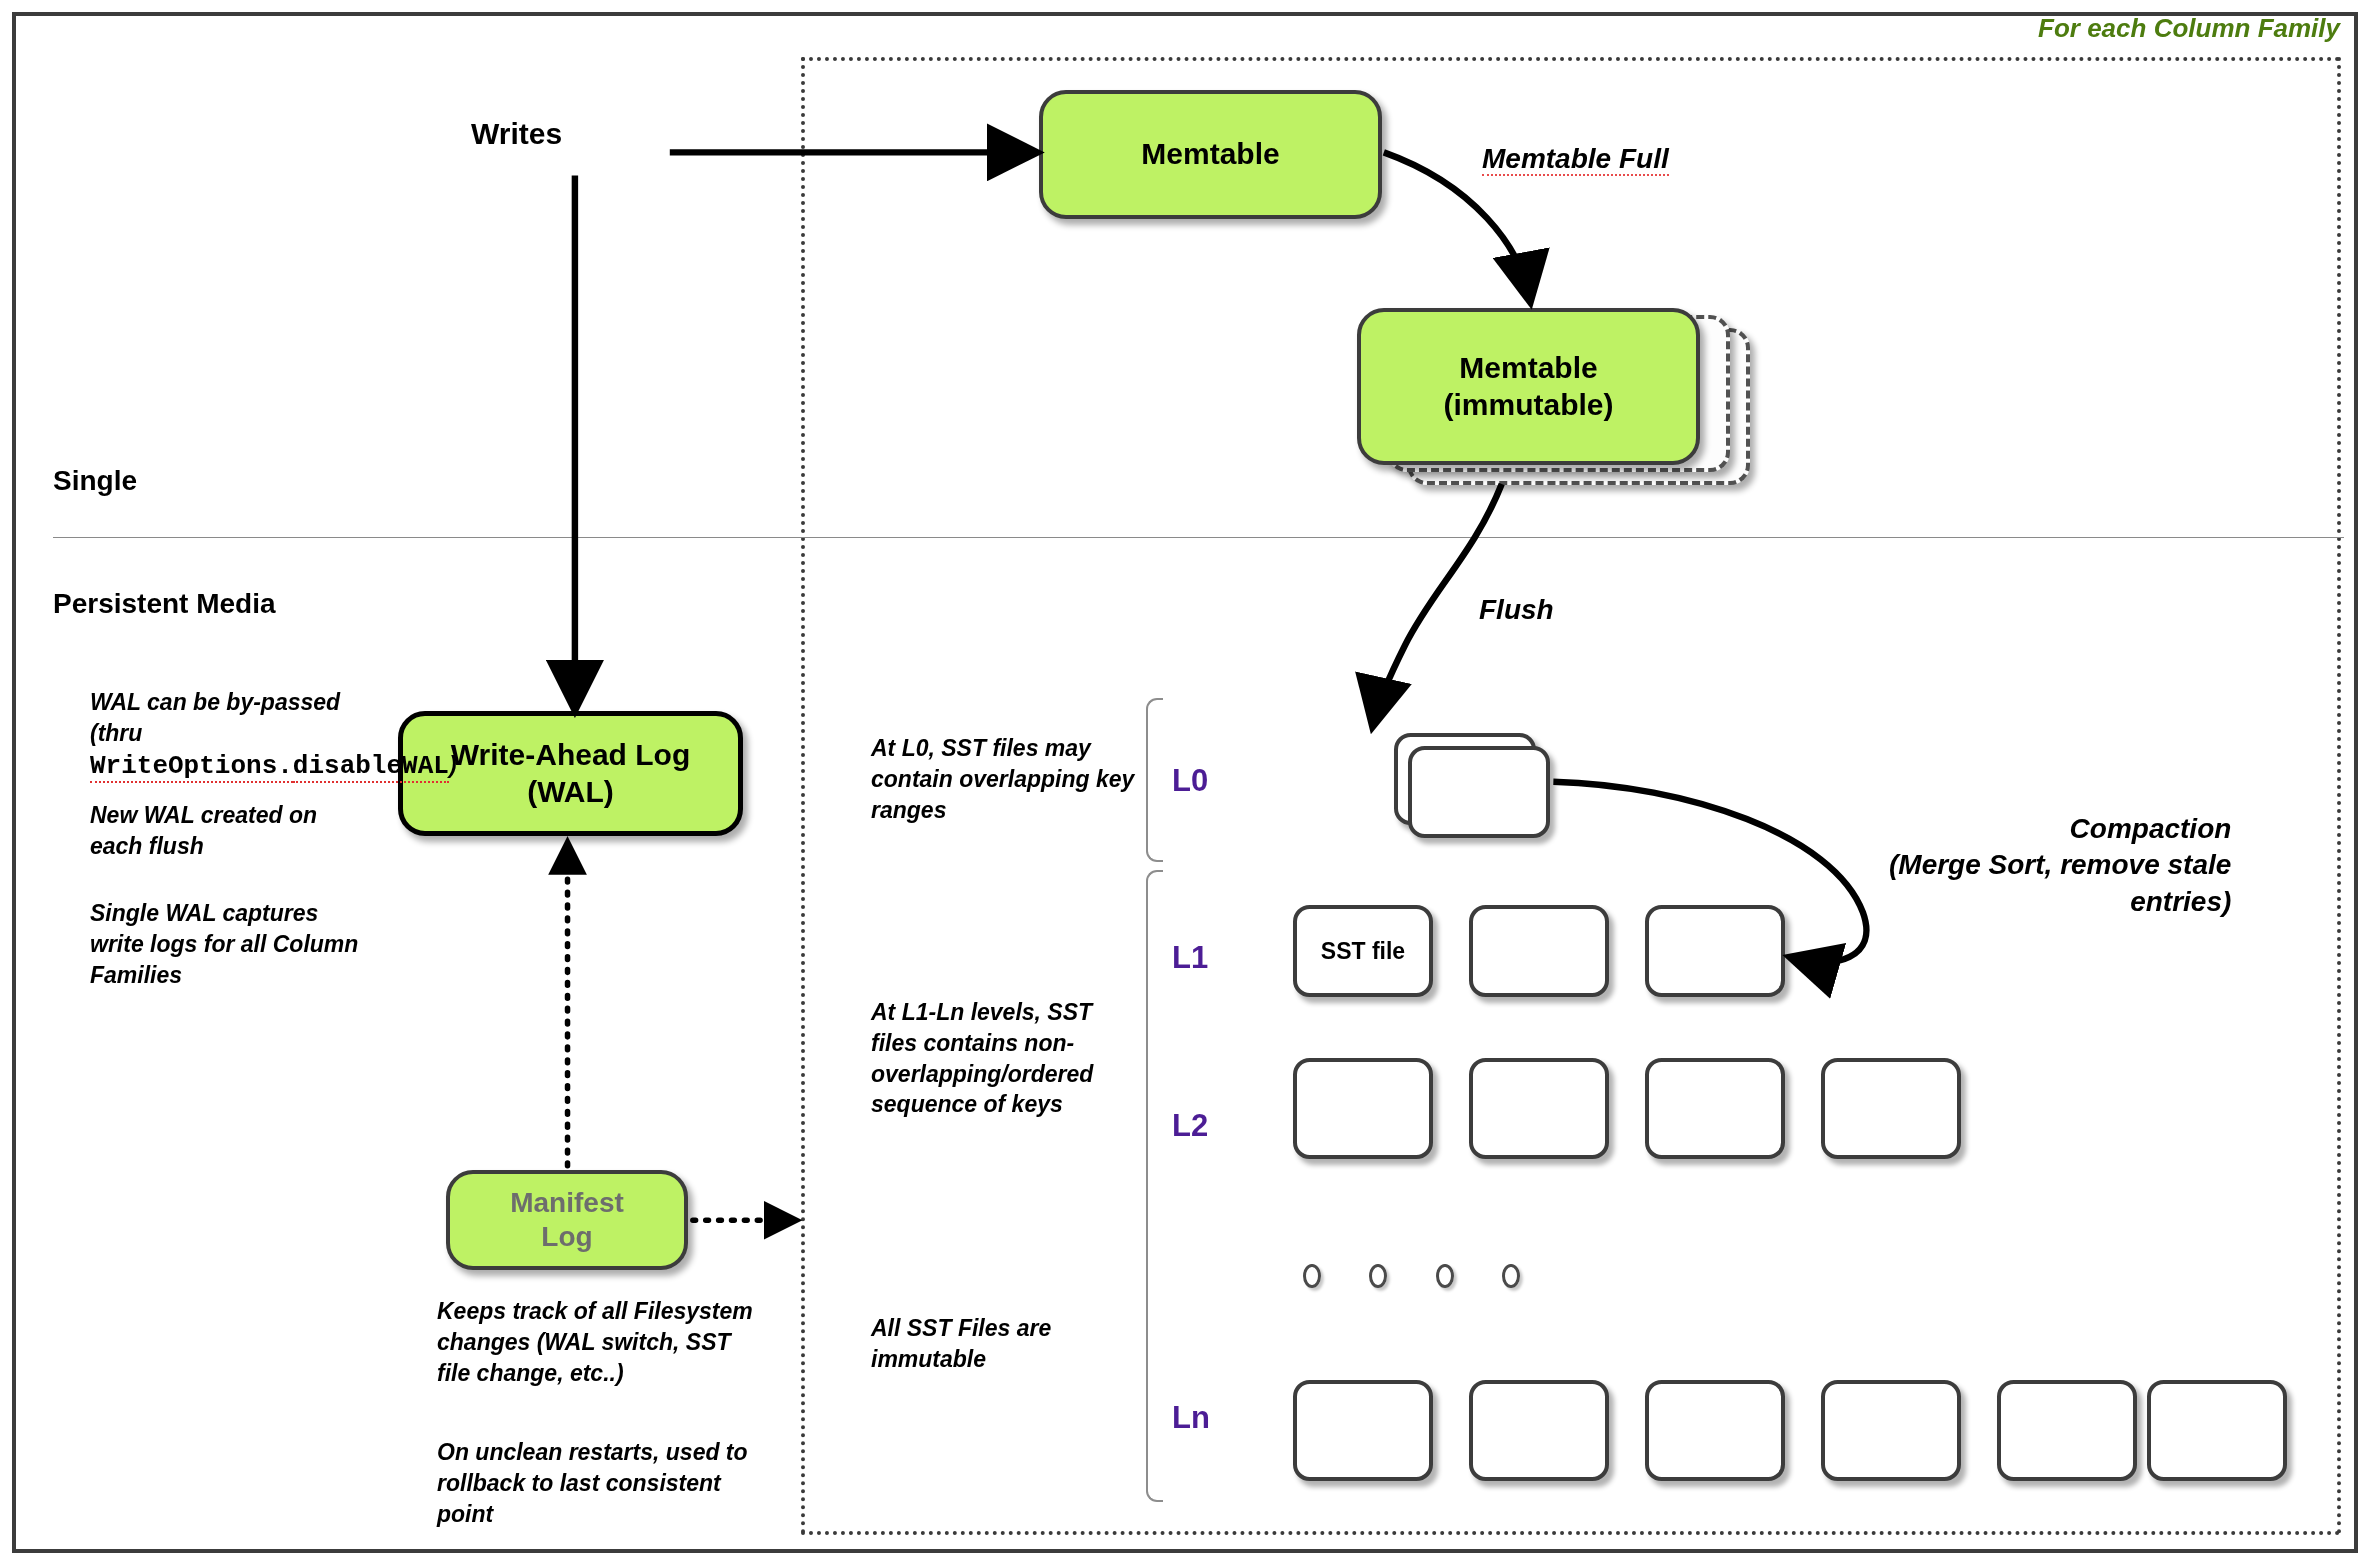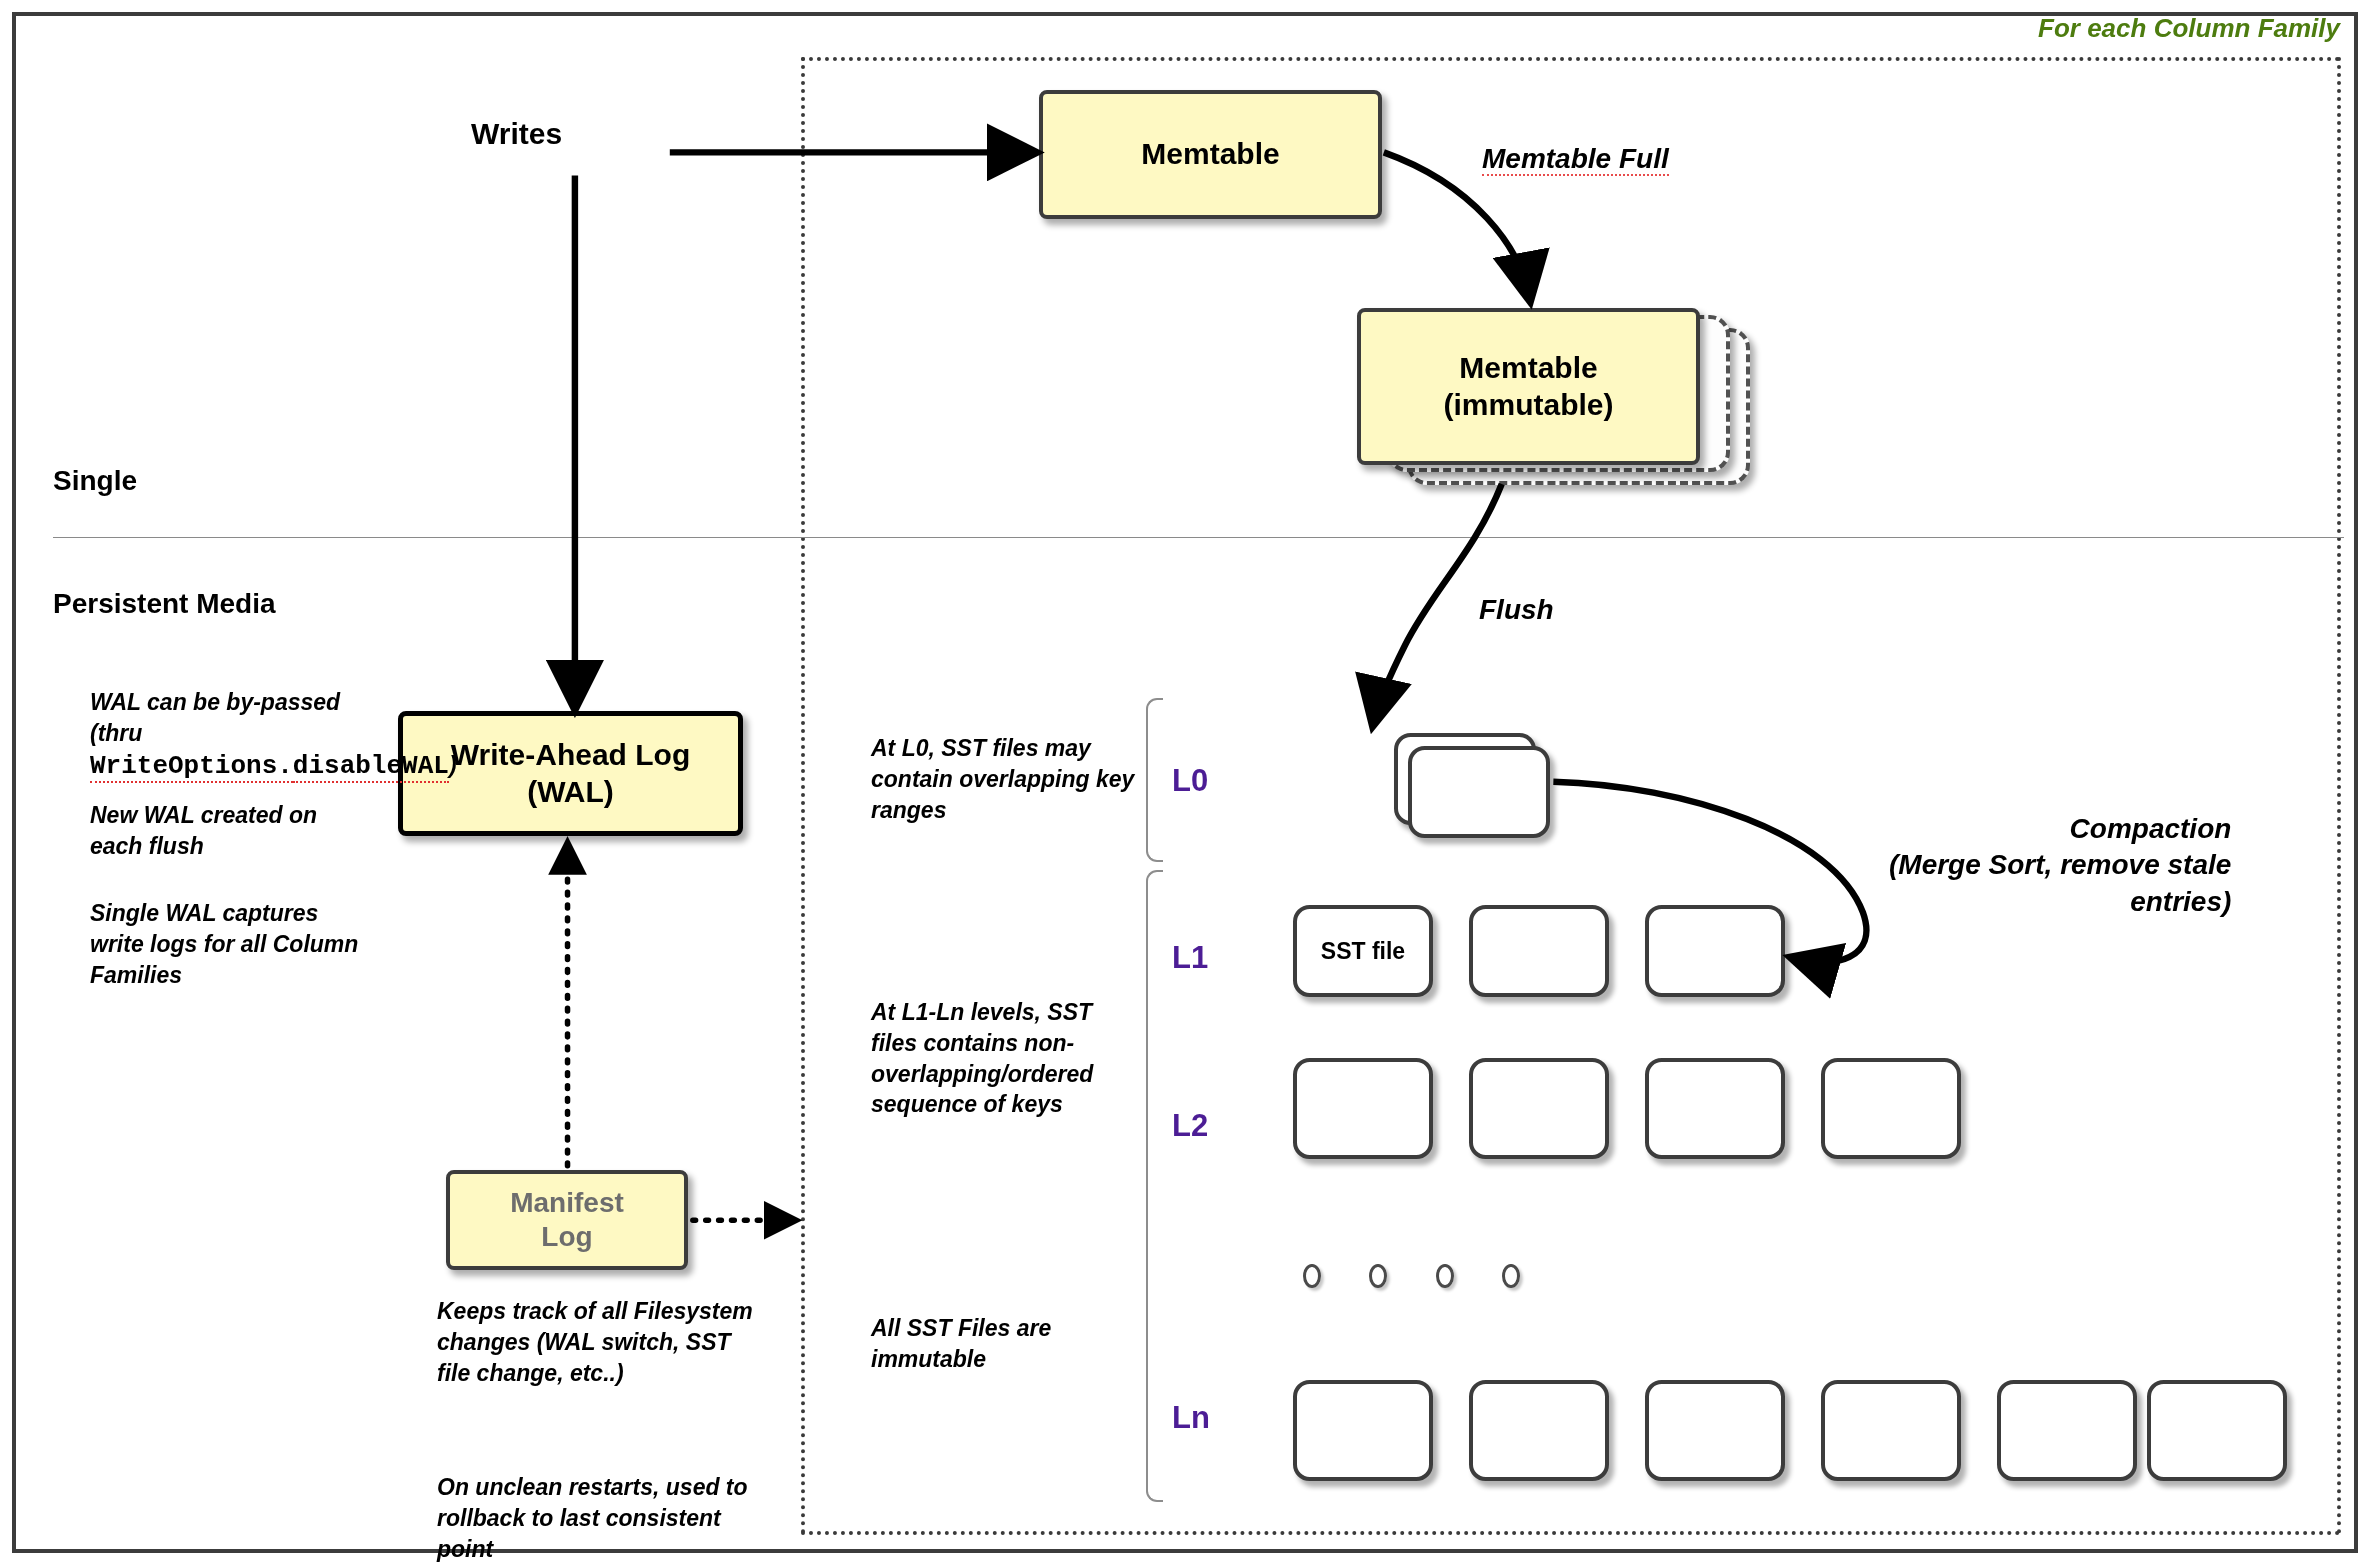--- a/index.html
+++ b/index.html
@@ -61,23 +61,23 @@
     color: #000;
     white-space: nowrap;
   }
   .media-label.memory   { left: 53px; top: 465px; }
   .media-label.persist  { left: 53px; top: 556px; margin-top: 32px; }
 
   
   .node {
     position: absolute;
     box-sizing: border-box;
-    background: #fef9c3;
+    background: #bef264;
     border: 4.6px solid #3c3c3c;
-    border-radius: 8px;
+    border-radius: 27px;
     box-shadow: 4.6px 5.5px 6.5px rgba(0,0,0,0.32);
     display: flex;
     align-items: center;
     justify-content: center;
     text-align: center;
     font-weight: bold;
     color: #000;
     line-height: 1.22;
   }
   .node.ghost {
@@ -272,21 +272,21 @@
 
   <div class="note" style="left:90px; top:687px; width:276px;">
     <span>WAL can be by-passed (thru </span><span class="mono">WriteOptions.</span><span class="mono">disableWAL</span><span>)</span>
   </div>
 
   <div class="note" style="left:90px; top:800px; width:267px;">New WAL created on each flush</div>
 
   <div class="note" style="left:90px; top:898px; width:276px;">Single WAL captures write logs for all Column Families</div>
 
   <div class="note" style="left:437px; top:1296px; width:332px;">Keeps track of all Filesystem changes (WAL switch, SST file change, etc..)</div>
-  <div class="note" style="left:437px; top:1437px; width:332px;margin-top:35px;">On unclean restarts, used to rollback to last consistent point</div>
+  <div class="note" style="left:437px; top:1437px; width:332px;">On unclean restarts, used to rollback to last consistent point</div>
 
   <div class="note" style="left:871px; top:733px; width:276px;">At L0, SST files may contain overlapping key ranges</div>
   <div class="note" style="left:871px; top:997px; width:272px;">At L1-Ln levels, SST files contains non-overlapping/ordered sequence of keys</div>
   <div class="note" style="left:871px; top:1285px; width:258px;margin-top:28px;">All SST Files are immutable</div>
 
   <svg id="arrows" viewBox="0 0 2580 1700" xmlns="http://www.w3.org/2000/svg">
     <defs>
       <marker id="ah" markerWidth="9" markerHeight="9" refX="7" refY="4.5" orient="auto" markerUnits="strokeWidth">
         <path d="M0,0 L9,4.5 L0,9 z" fill="#000"></path>
       </marker>

